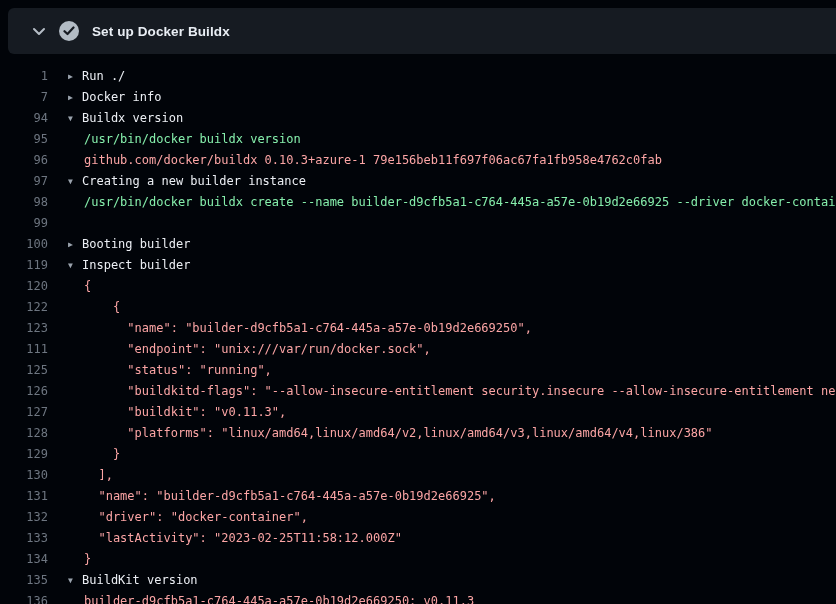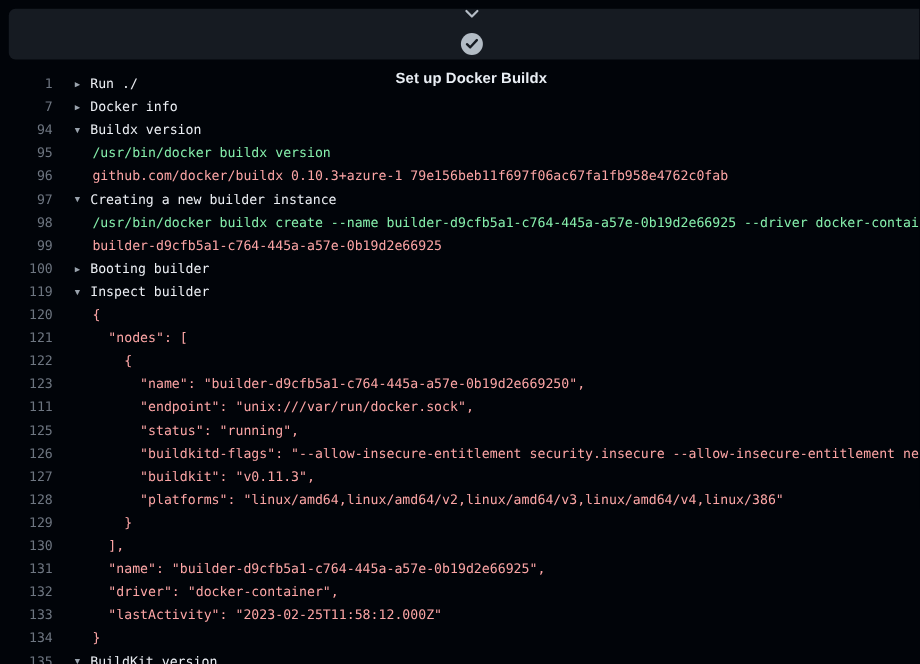--- a/index.html
+++ b/index.html
@@ -8,23 +8,22 @@
     background: #010409;
     font-family: "Liberation Sans", sans-serif;
   }
   .step-header {
     margin: 8px 0 0 8px;
     height: 46px;
     background: #161b22;
     border-radius: 6px 0 0 6px;
     display: flex;
     align-items: center;
-    padding-left: 13px;
+    padding-left: 24px;
     gap: 13px;
-    flex-direction: column;
   }
   .chev { display: flex; align-items: center; cursor: pointer; }
   .status-circle {
     width: 20px; height: 20px; border-radius: 50%;
     background: #b3bcc5;
     display: flex; align-items: center; justify-content: center;
     flex-shrink: 0;
   }
   .step-title {
     color: #e9eef4;
@@ -81,25 +80,24 @@
 </div>
 
 <div class="log">
     <div class="row group"><span class="num">1</span><span class="content"><span class="arrow">▶</span><span>Run ./</span></span></div>
     <div class="row group"><span class="num">7</span><span class="content"><span class="arrow">▶</span><span>Docker info</span></span></div>
     <div class="row group"><span class="num">94</span><span class="content"><span class="arrow">▼</span><span>Buildx version</span></span></div>
     <div class="row cmd"><span class="num">95</span><span class="content">/usr/bin/docker buildx version</span></div>
     <div class="row out"><span class="num">96</span><span class="content">github.com/docker/buildx 0.10.3+azure-1 79e156beb11f697f06ac67fa1fb958e4762c0fab</span></div>
     <div class="row group"><span class="num">97</span><span class="content"><span class="arrow">▼</span><span>Creating a new builder instance</span></span></div>
     <div class="row cmd"><span class="num">98</span><span class="content">/usr/bin/docker buildx create --name builder-d9cfb5a1-c764-445a-a57e-0b19d2e66925 --driver docker-container</span></div>
-    <div class="row out"><span class="num">99</span><span class="content">builder-d9cfb5a1-c764-445a-a57e-0b19d2e66925</span></div>
+    <div class="row out"><span class="num">99</span></div>
     <div class="row group"><span class="num">100</span><span class="content"><span class="arrow">▶</span><span>Booting builder</span></span></div>
     <div class="row group"><span class="num">119</span><span class="content"><span class="arrow">▼</span><span>Inspect builder</span></span></div>
     <div class="row out"><span class="num">120</span><span class="content">{</span></div>
-    <div class="row out"><span class="num">121</span><span class="content">  "nodes": [</span></div>
     <div class="row out"><span class="num">122</span><span class="content">    {</span></div>
     <div class="row out"><span class="num">123</span><span class="content">      "name": "builder-d9cfb5a1-c764-445a-a57e-0b19d2e669250",</span></div>
     <div class="row out"><span class="num">111</span><span class="content">      "endpoint": "unix:///var/run/docker.sock",</span></div>
     <div class="row out"><span class="num">125</span><span class="content">      "status": "running",</span></div>
     <div class="row out"><span class="num">126</span><span class="content">      "buildkitd-flags": "--allow-insecure-entitlement security.insecure --allow-insecure-entitlement network.host",</span></div>
     <div class="row out"><span class="num">127</span><span class="content">      "buildkit": "v0.11.3",</span></div>
     <div class="row out"><span class="num">128</span><span class="content">      "platforms": "linux/amd64,linux/amd64/v2,linux/amd64/v3,linux/amd64/v4,linux/386"</span></div>
     <div class="row out"><span class="num">129</span><span class="content">    }</span></div>
     <div class="row out"><span class="num">130</span><span class="content">  ],</span></div>
     <div class="row out"><span class="num">131</span><span class="content">  "name": "builder-d9cfb5a1-c764-445a-a57e-0b19d2e66925",</span></div>

